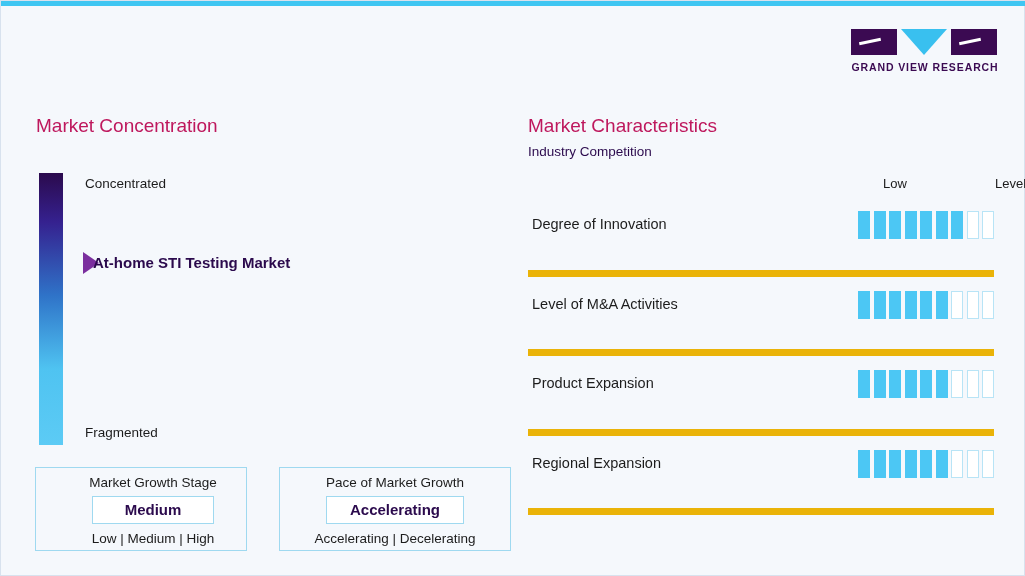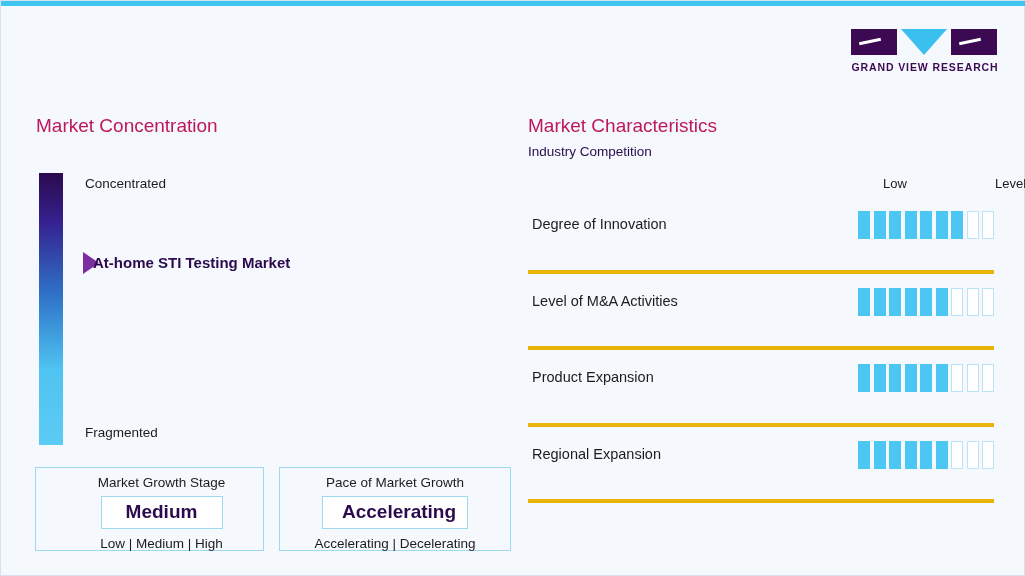--- a/index.html
+++ b/index.html
@@ -132,40 +132,40 @@
   }
   
   .info-box {
     position: absolute;
     top: 466px;
     height: 84px;
     border: 1px solid #9fd9f0;
     background: #f5f8fc;
     box-sizing: border-box;
   }
-  #box-growth { left: 34px; width: 229px; padding-left: 24px; }
+  #box-growth { left: 34px; width: 212px; padding-left: 24px; }
   #box-pace { left: 278px; width: 232px; }
   .info-head {
     text-align: center;
     font-size: 13.5px;
     color: #1c1c1c;
     margin-top: 7px;
   }
   .info-pill {
     margin: 6px auto 0 auto;
     border: 1px solid #9fd9f0;
     background: #ffffff;
     text-align: center;
-    font-size: 19px;
+    font-size: 15px;
     font-weight: bold;
     color: #2b0a4d;
     padding: 4px 0 5px 0;
   }
   #pill-growth { width: 120px; }
-  #pill-pace { width: 136px; padding-left: 8px; }
+  #pill-pace { width: 136px; }
   .info-foot {
     text-align: center;
     font-size: 13.5px;
     color: #1c1c1c;
     margin-top: 7px;
   }
   
   .scale-label {
     position: absolute;
     font-size: 13px;
@@ -176,21 +176,21 @@
   #scale-high { left: 958px; top: 175px; }
   .rows {
     position: absolute;
     left: 527px;
     top: 196px;
     width: 466px;
   }
   .row {
     position: relative;
     height: 72.5px;
-    border-bottom: 4px solid #eab308;
+    border-bottom: 7px solid #eab308;
   }
   .row-label {
     position: absolute;
     left: 4px;
     top: 19px;
     font-size: 14.5px;
     color: #1c1c1c;
   }
   .ticks {
     position: absolute;

